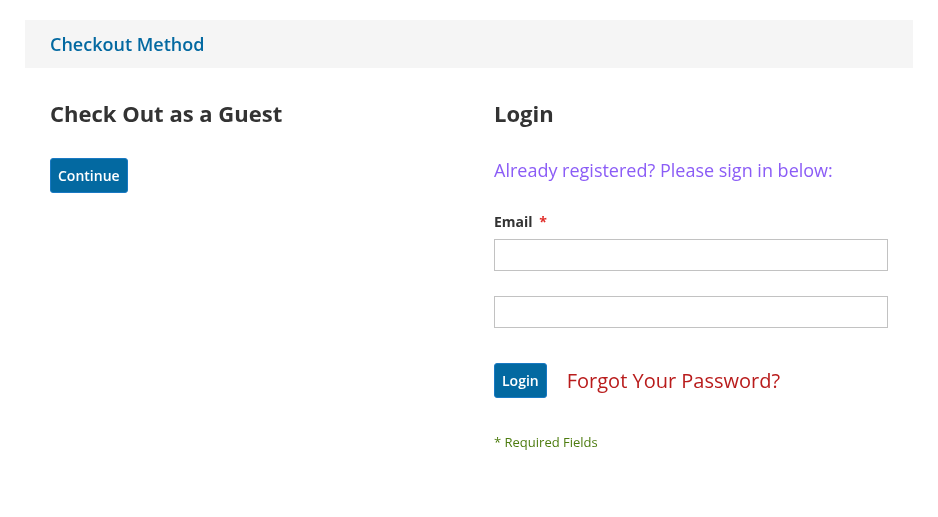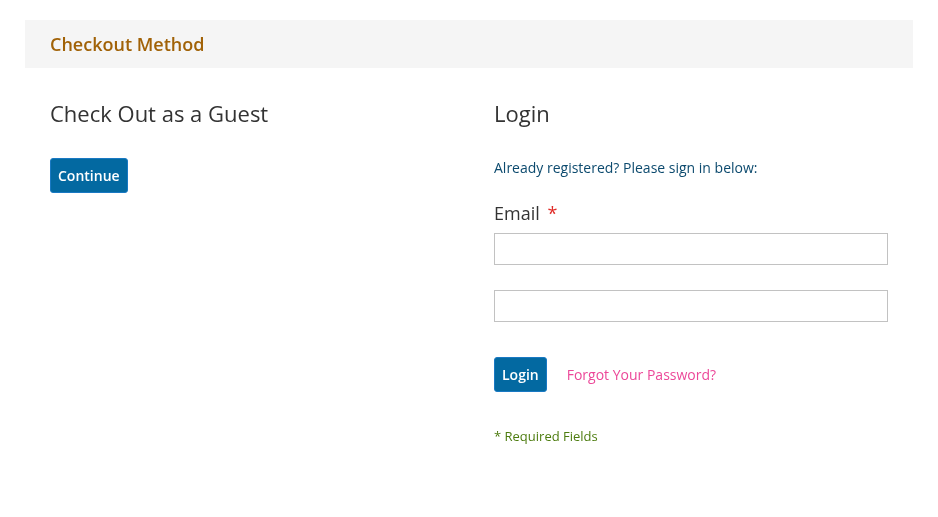--- a/index.html
+++ b/index.html
@@ -1,31 +1,31 @@
 <!DOCTYPE html>
 <html><head>
   <meta charset="utf-8">
   <style>
     * { margin: 0; padding: 0; box-sizing: border-box; }
     body { font-family: 'Open Sans', -apple-system, Helvetica, Arial, sans-serif; color: #333; width: 938px; background: #fff; }
     .section-header { background: #f5f5f5; padding: 12px 25px; margin: 20px 25px 0 25px; }
-    .section-header h2 { font-size: 18px; font-weight: 600; color: #a16207; }
+    .section-header h2 { font-size: 18px; font-weight: 600; color: #0369a1; }
     .content { display: flex; padding: 30px 25px 40px 25px; }
     .col { flex: 1; padding: 0 25px; }
     .col-left { padding-left: 25px; padding-right: 25px; }
     .col-right { padding-left: 25px; padding-right: 25px; }
-    .block-title { font-size: 22px; font-weight: 400; color: #333; margin-bottom: 30px; }
+    .block-title { font-size: 22px; font-weight: 700; color: #333; margin-bottom: 30px; }
     .btn-primary { background: #0369a1; color: #fff; border: 1px solid #1979c3; padding: 7px 7px; font-size: 14px; font-weight: 600; border-radius: 3px; cursor: pointer; font-family: inherit; }
-    .note { font-size: 14px; color: #0c4a6e; margin-bottom: 24px; }
+    .note { font-size: 18px; color: #8b5cf6; margin-bottom: 30px; }
     .field { margin-bottom: 25px; }
-    .field label { display: block; font-size: 18px; font-weight: 400; color: #333; margin-bottom: 8px; }
+    .field label { display: block; font-size: 14px; font-weight: 700; color: #333; margin-bottom: 8px; }
     .field .req { color: #e02b27; margin-left: 3px; }
     .field input { width: 100%; height: 32px; border: 1px solid #c2c2c2; background: #fff; padding: 0 9px; font-size: 14px; font-family: inherit; }
     .actions { margin-top: 35px; display: flex; align-items: center; gap: 20px; }
-    .link { color: #ec4899; text-decoration: none; font-size: 14px; cursor: pointer; }
+    .link { color: #b91c1c; text-decoration: none; font-size: 20px; cursor: pointer; }
     .required-note { color: #4d7c0f; font-size: 13px; margin-top: 35px; }
   </style>
 </head>
 <body>
 
 <div class="section-header">
   <h2>Checkout Method</h2>
 </div>
 
 <div class="content">

